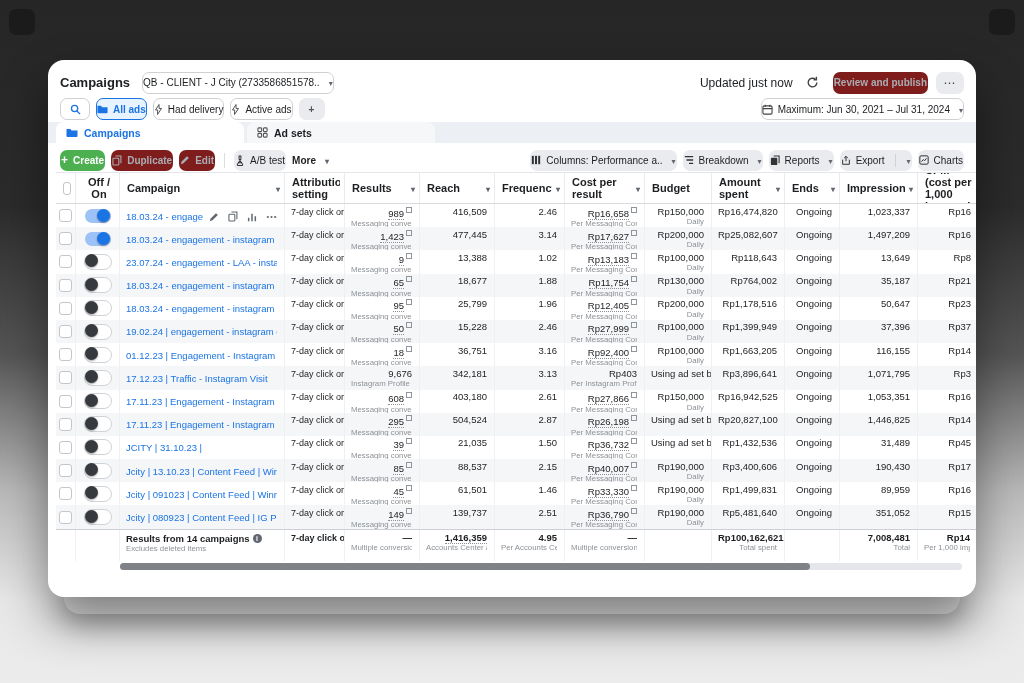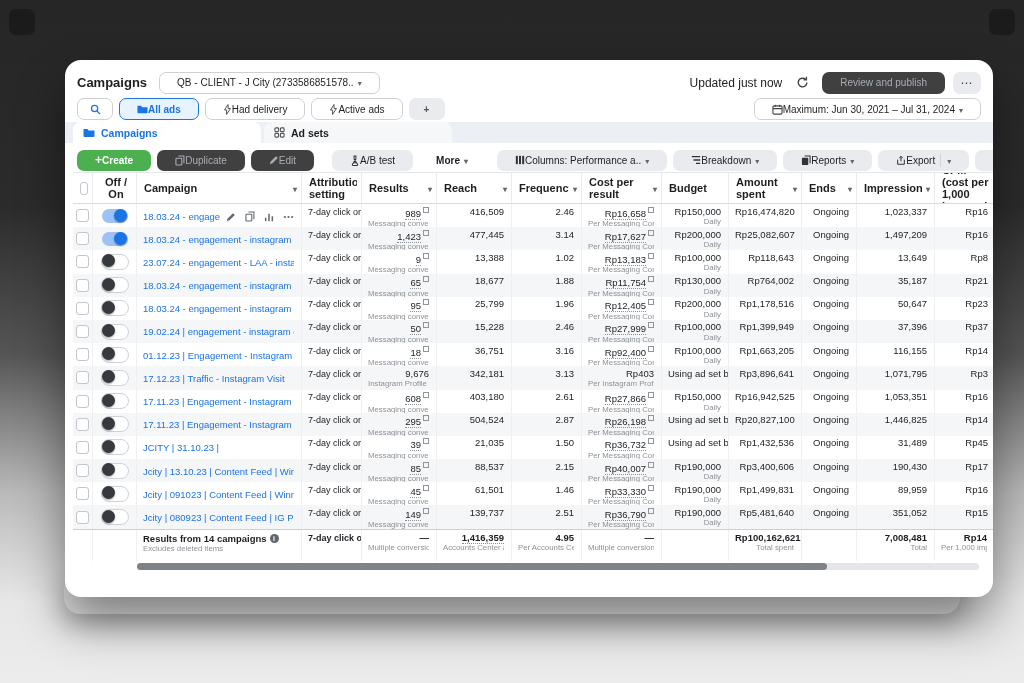--- a/index.html
+++ b/index.html
@@ -6,31 +6,31 @@
   body{
     width:1024px;height:683px;overflow:hidden;
     font-family:"Liberation Sans", sans-serif;
     background:linear-gradient(180deg,#262626 0%,#2b2b2b 30%,#555 52%,#b9b9b9 72%,#e7e7e7 88%,#ececec 100%);
     position:relative;color:#1c1e21;
   }
   .corner{position:absolute;width:26px;height:26px;border-radius:7px;background:#1b1b1b;top:9px;}
   .corner.l{left:9px}.corner.r{right:9px}
 
   .card-back{position:absolute;left:64px;top:574px;width:896px;height:40px;background:#e3e3e3;border-radius:16px;box-shadow:0 10px 24px rgba(0,0,0,.25);}
-  .card{position:absolute;left:65px;top:60px;width:928px;height:537px;background:#fff;border-radius:16px;
+  .card{position:absolute;left:48px;top:60px;width:928px;height:537px;background:#fff;border-radius:16px;
         box-shadow:0 24px 48px rgba(0,0,0,.45);overflow:hidden;}
 
   
   .hrow1{position:absolute;left:12px;right:12px;top:9px;height:27px;display:flex;align-items:center;gap:8px;}
   .page-title{font-size:13px;font-weight:bold;margin-right:4px;}
-  .pill{display:inline-flex;align-items:center;height:22px;padding:0 17px;border-radius:7px;
+  .pill{display:inline-flex;align-items:center;gap:5px;height:22px;padding:0 0;border-radius:7px;
         font-size:10px;white-space:nowrap;box-sizing:border-box;border:1px solid transparent;background:#fff;}
   .pill.outline{border-color:#ced0d4;}
   .pill.gray{background:#e9ebee;}
-  .pill.disabled{background:#404040;color:#a8adb3;font-weight:normal;}
+  .pill.disabled{background:#7f1d1d;color:#a8adb3;font-weight:bold;}
   .pill.blue{background:#e7f3ff;border-color:#1b74e4;color:#1b74e4;font-weight:bold;}
   .pill.green{background:#4caf50;color:#fff;font-weight:bold;}
   .pill.flat{background:transparent;border:none;font-weight:bold;}
   .caret::after{content:"▾";font-size:8px;color:#606770;margin-left:4px;}
   .spacer{flex:1;}
   .updated{font-size:12px;color:#1c1e21;}
   .iconbtn{width:24px;height:22px;display:inline-flex;align-items:center;justify-content:center;border-radius:6px;}
   .dots{font-size:12px;letter-spacing:1px;color:#444;background:#e9ebee;width:28px;height:22px;display:inline-flex;align-items:center;justify-content:center;border-radius:7px;}
 
   .hrow2{position:absolute;left:12px;right:12px;top:38px;height:22px;display:flex;align-items:center;gap:6px;text-align:right;}

